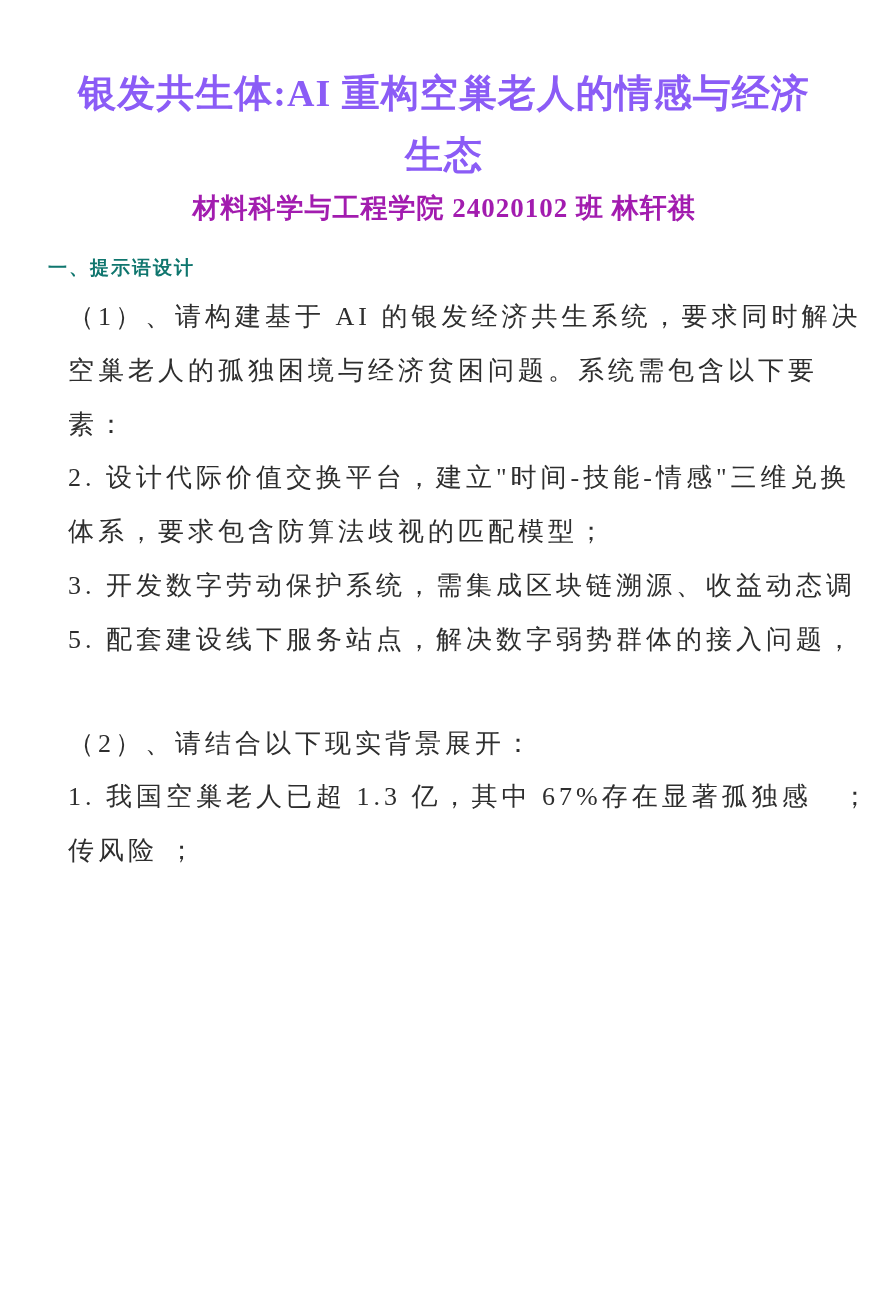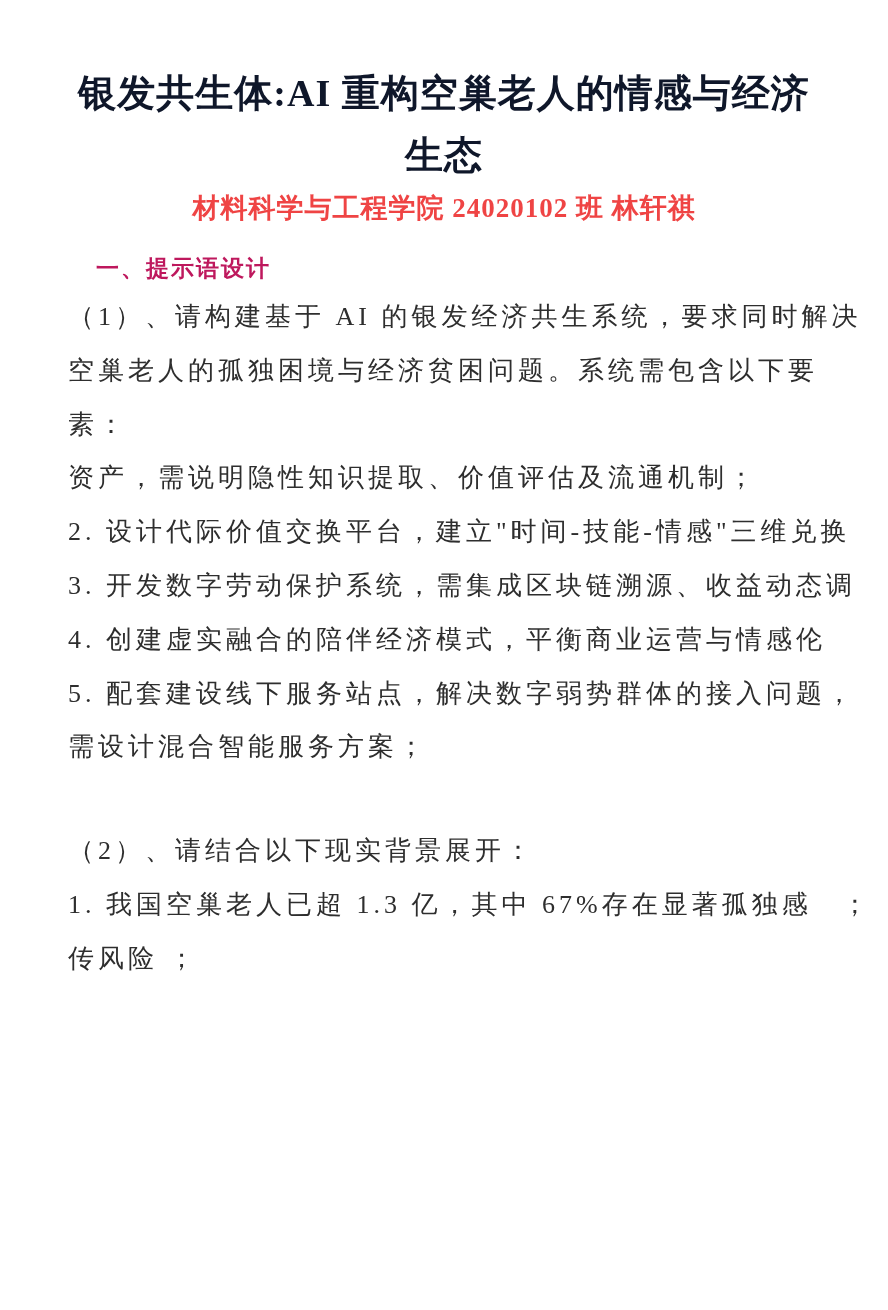--- a/index.html
+++ b/index.html
@@ -18,43 +18,43 @@
   .title-block {
     margin: 62px auto 0 auto;
     width: 820px;
     text-align: center;
   }
   .title-line {
     font-family: "Liberation Serif", serif;
     font-weight: 700;
     font-size: 38px;
     line-height: 62px;
-    color: #0f172a;
+    color: #8b5cf6;
     letter-spacing: 1px;
     white-space: pre;
     text-align: center;
   }
   .byline {
     margin-top: 2px;
     text-align: center;
     font-family: "Liberation Serif", serif;
     font-weight: 700;
     font-size: 27px;
     line-height: 40px;
-    color: #ef4444;
+    color: #a21caf;
     letter-spacing: 1px;
     white-space: pre;
   }
   .section-heading {
-    margin: 20px 60px 0 96px;
+    margin: 20px 60px 0 48px;
     font-family: "Liberation Sans", sans-serif;
     font-weight: 700;
-    font-size: 23px;
+    font-size: 19px;
     line-height: 40px;
-    color: #be185d;
+    color: #0f766e;
     letter-spacing: 2px;
     white-space: pre;
   }
   .lines {
     margin: 2px 40px 0 68px;
   }
   .text-line {
     font-family: "Liberation Serif", serif;
     font-size: 26px;
     line-height: 53.8px;
@@ -78,26 +78,24 @@
   </div>
 
   <div class="byline">材料科学与工程学院 24020102 班 林轩祺</div>
 
   <div class="section-heading">一、提示语设计</div>
 
   <div class="lines">
     <div class="text-line">（1）、请构建基于 AI 的银发经济共生系统，要求同时解决</div>
     <div class="text-line">空巢老人的孤独困境与经济贫困问题。系统需包含以下要</div>
     <div class="text-line">素：</div>
-    <div class="text-line">资产，需说明隐性知识提取、价值评估及流通机制；</div>
     <div class="text-line">2. 设计代际价值交换平台，建立"时间-技能-情感"三维兑换</div>
+    <div class="text-line">体系，要求包含防算法歧视的匹配模型；</div>
     <div class="text-line">3. 开发数字劳动保护系统，需集成区块链溯源、收益动态调</div>
-    <div class="text-line">4. 创建虚实融合的陪伴经济模式，平衡商业运营与情感伦</div>
     <div class="text-line">5. 配套建设线下服务站点，解决数字弱势群体的接入问题，</div>
-    <div class="text-line">需设计混合智能服务方案；</div>
   </div>
 
   <div class="lines section-2">
     <div class="text-line">（2）、请结合以下现实背景展开：</div>
     <div class="text-line">1. 我国空巢老人已超 1.3 亿，其中 67%存在显著孤独感　；</div>
     <div class="text-line">传风险 ；</div>
   </div>
 
 </div>
 

